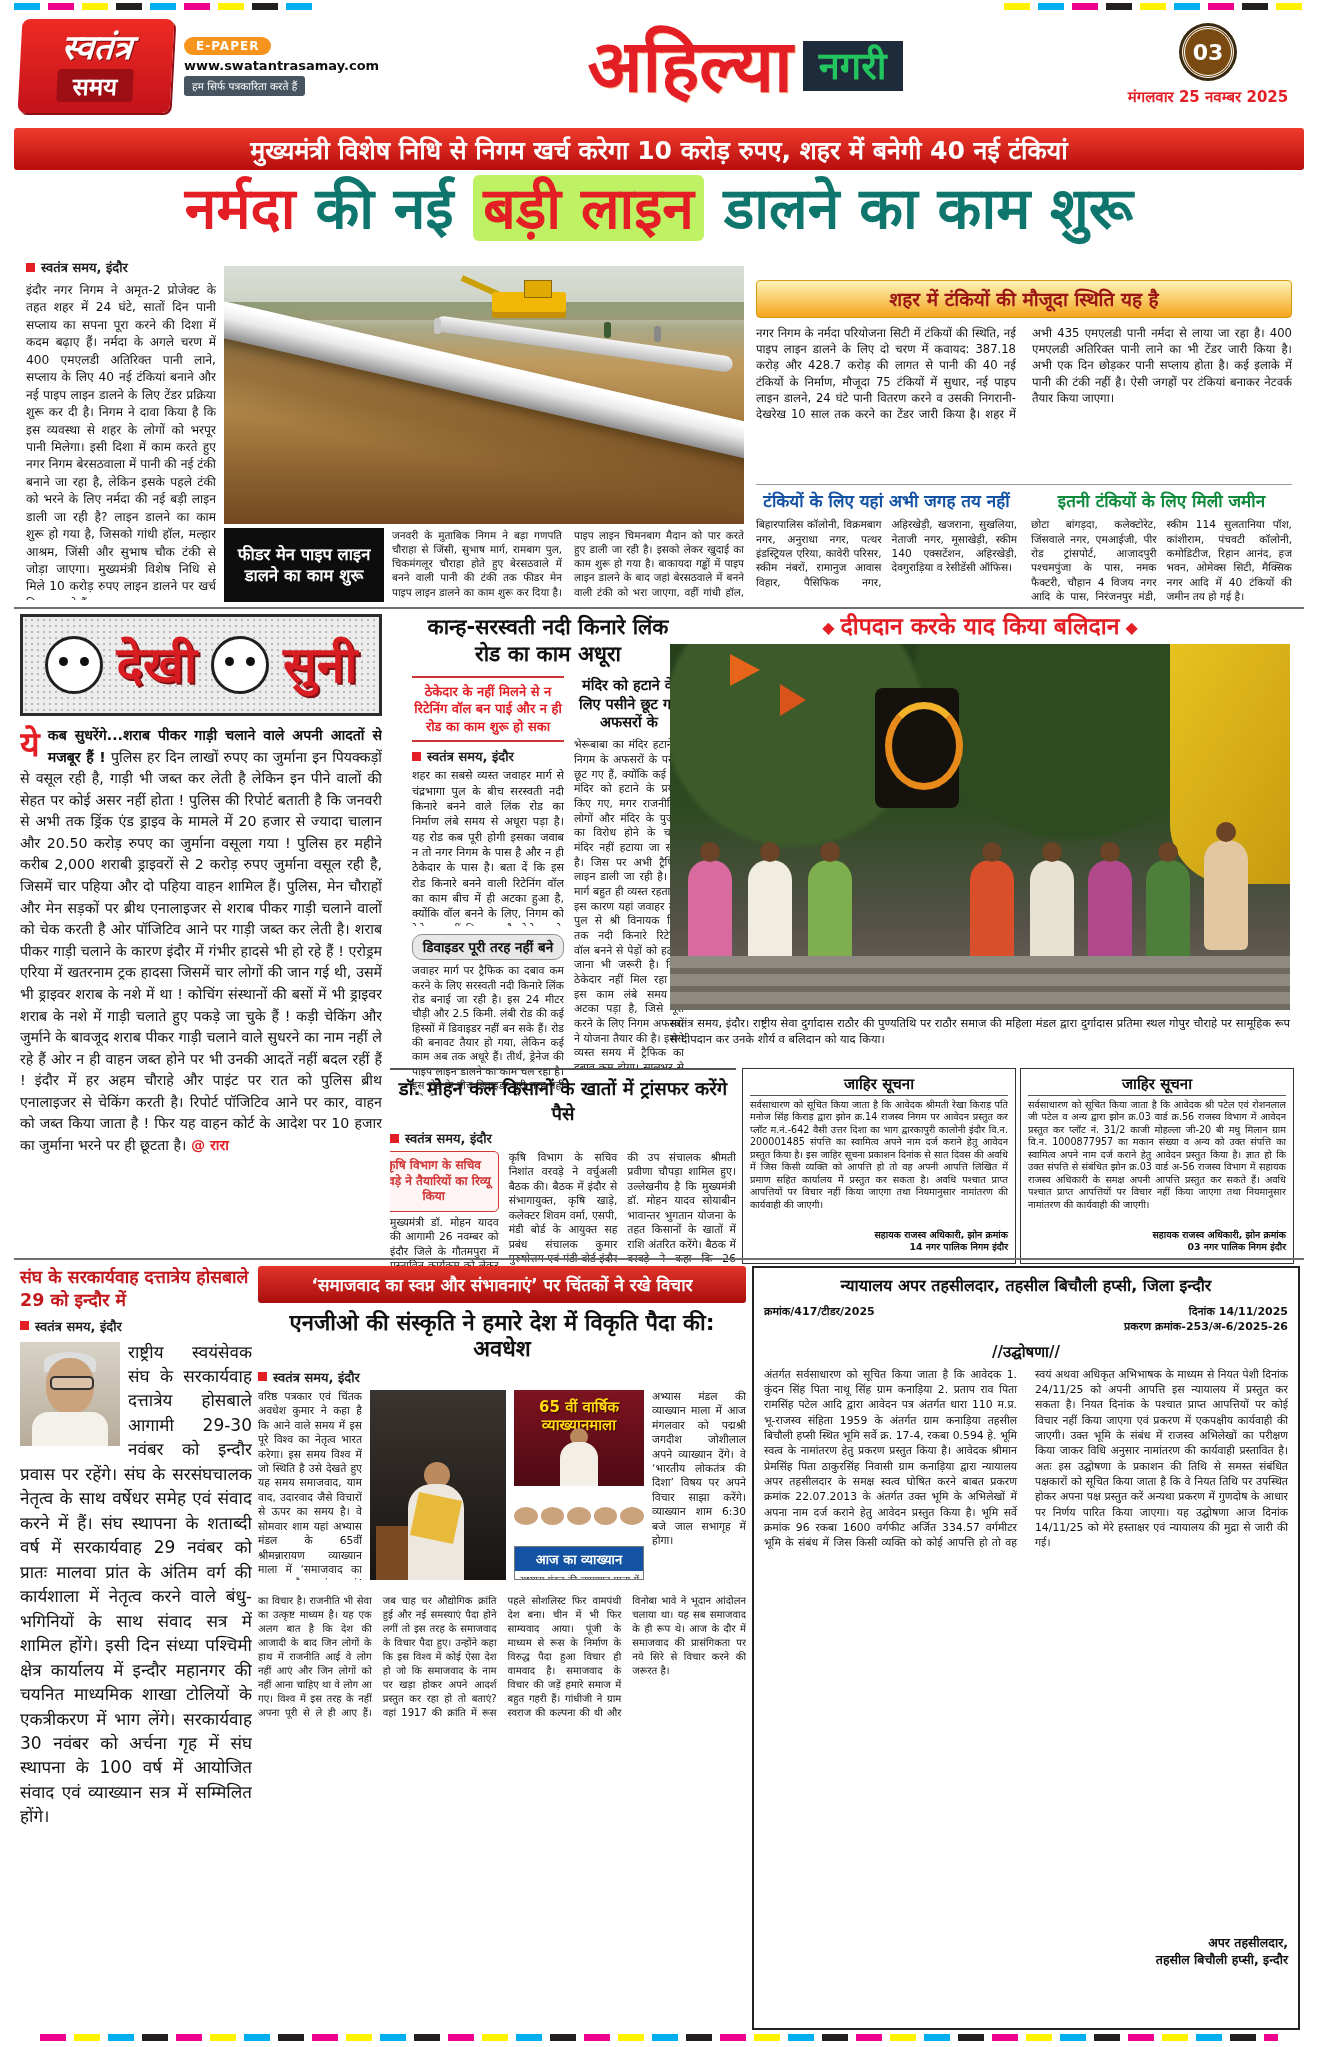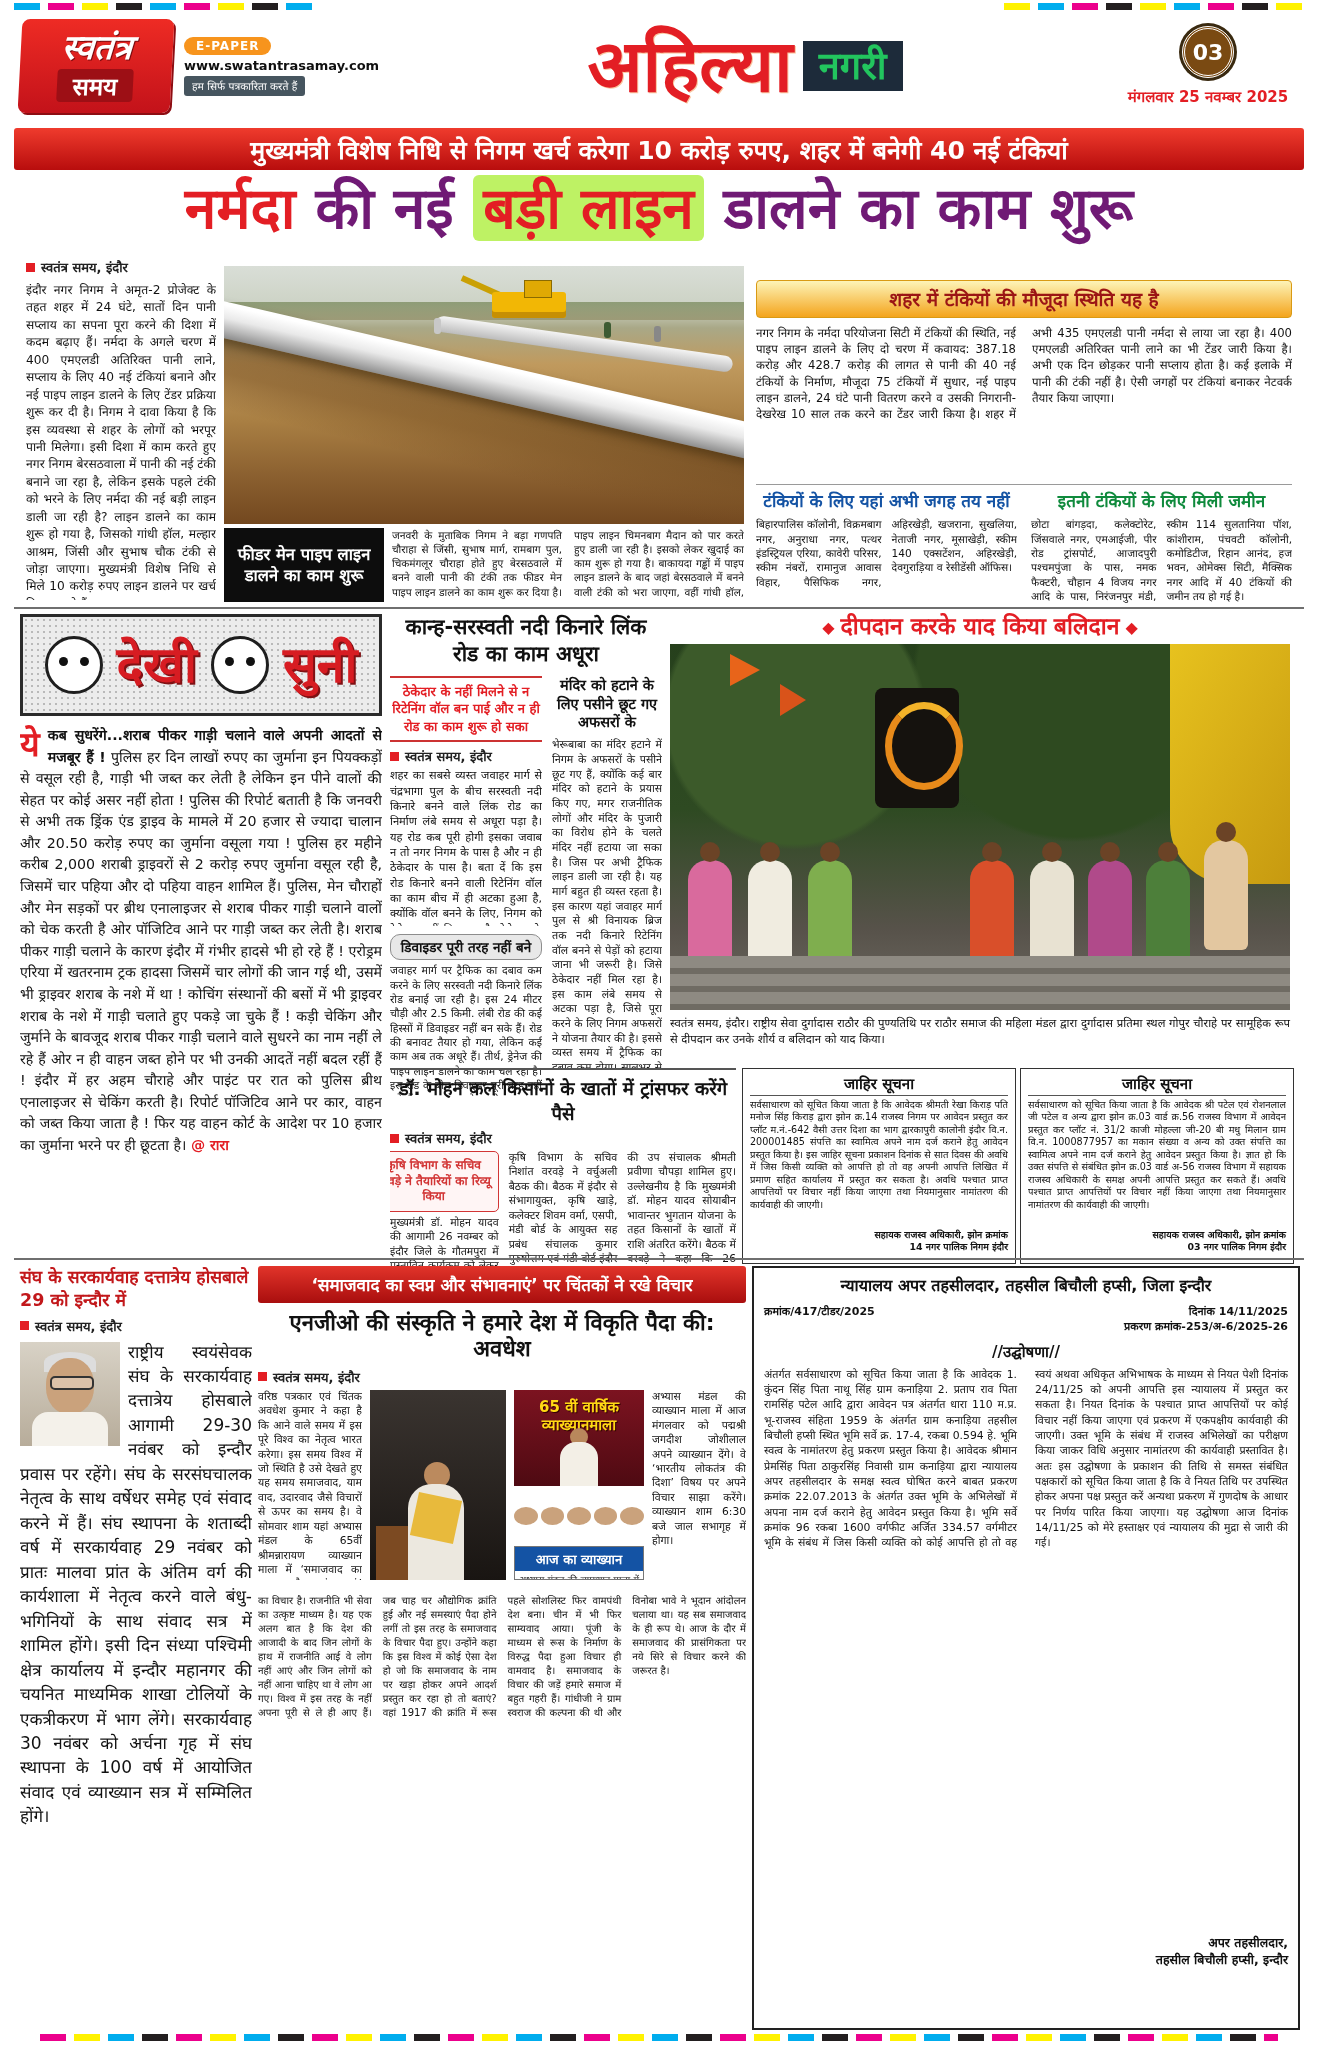--- a/index.html
+++ b/index.html
@@ -26,21 +26,21 @@
   .title-sub{background:#1d2b3a;color:#22c55e;font-size:38px;font-weight:bold;padding:6px 16px;line-height:1;}
   .mast-right{width:180px;text-align:center;}
   .pagenum{width:46px;height:46px;border-radius:50%;background:#7a4a12;color:#fff;font-weight:bold;font-size:22px;
            display:flex;align-items:center;justify-content:center;margin:0 auto;border:3px double #fff;box-shadow:0 0 0 3px #3a2a10;}
   .issue-date{color:#e31e24;font-weight:bold;font-size:15px;margin-top:8px;}
 
   .topstrip{position:absolute;top:128px;left:14px;right:14px;height:42px;background:linear-gradient(#ef3b2d,#b80d0d);
             color:#fff;display:flex;align-items:center;justify-content:center;font-size:25px;font-weight:bold;border-radius:3px;}
 
   .mainhead{position:absolute;top:176px;left:16px;right:16px;text-align:center;font-weight:bold;font-size:57px;line-height:1.15;white-space:nowrap;}
-  .mh-red{color:#e31e24;} .mh-black{color:#701a75;}
+  .mh-red{color:#e31e24;} .mh-black{color:#0f766e;}
   .mh-hl{color:#e31e24;background:#bef264;padding:0 10px;border-radius:6px;}
 
   .byline{display:flex;align-items:center;gap:6px;font-weight:bold;font-size:13px;color:#222;}
   .sq{width:9px;height:9px;background:#e31e24;display:inline-block;flex:0 0 auto;}
   .lead-byline{position:absolute;top:258px;left:26px;}
 
   .lead-body{position:absolute;top:282px;left:26px;width:190px;height:318px;font-size:12.2px;line-height:1.43;text-align:justify;overflow:hidden;}
 
   
   .lead-photo{position:absolute;top:266px;left:224px;width:520px;height:258px;overflow:hidden;
@@ -83,21 +83,21 @@
   .dekhi-word{font-size:50px;font-weight:bold;color:#d71c22;text-shadow:2px 2px 0 #801114;line-height:1;}
   .face{width:52px;height:52px;background:#fff;border:3px solid #1e1e1e;border-radius:50%;position:relative;flex:0 0 auto;}
   .face::before,.face::after{content:"";position:absolute;width:9px;height:9px;background:#111;border-radius:50%;top:18px;}
   .face::before{left:11px;} .face::after{right:11px;}
   .dekhi-body{margin-top:9px;font-size:14.2px;line-height:1.52;text-align:justify;height:528px;overflow:hidden;}
   .dekhi-lead{color:#e31e24;font-weight:bold;font-size:34px;float:left;margin:2px 8px 0 0;line-height:1;}
   .dekhi-bold{font-weight:bold;}
   .dekhi-sign{color:#e31e24;font-weight:bold;}
 
   
-  .kanh{position:absolute;top:614px;left:390px;width:272px;height:450px;}
+  .kanh{position:absolute;top:614px;left:412px;width:272px;height:450px;}
   .kanh-head{font-size:21px;font-weight:bold;line-height:1.28;text-align:center;color:#101010;}
   .kanh-cols{display:flex;gap:10px;margin-top:8px;}
   .kanh-left{width:152px;}
   .kanh-right{width:110px;}
   .kanh-subred{color:#e31e24;font-weight:bold;font-size:13px;line-height:1.35;border-top:2px solid #cc3333;border-bottom:2px solid #cc3333;padding:5px 0;text-align:center;}
   .kanh-byline{margin:5px 0 3px 0;}
   .kanh-body{font-size:11.2px;line-height:1.37;text-align:justify;height:158px;overflow:hidden;}
   .div-box{margin-top:8px;}
   .div-head{background:#e8e8e8;border:1.5px solid #8d8d8d;font-weight:bold;font-size:13.5px;text-align:center;padding:3px 2px;border-radius:10px;}
   .div-body{font-size:10.7px;line-height:1.34;text-align:justify;height:132px;overflow:hidden;margin-top:4px;}

